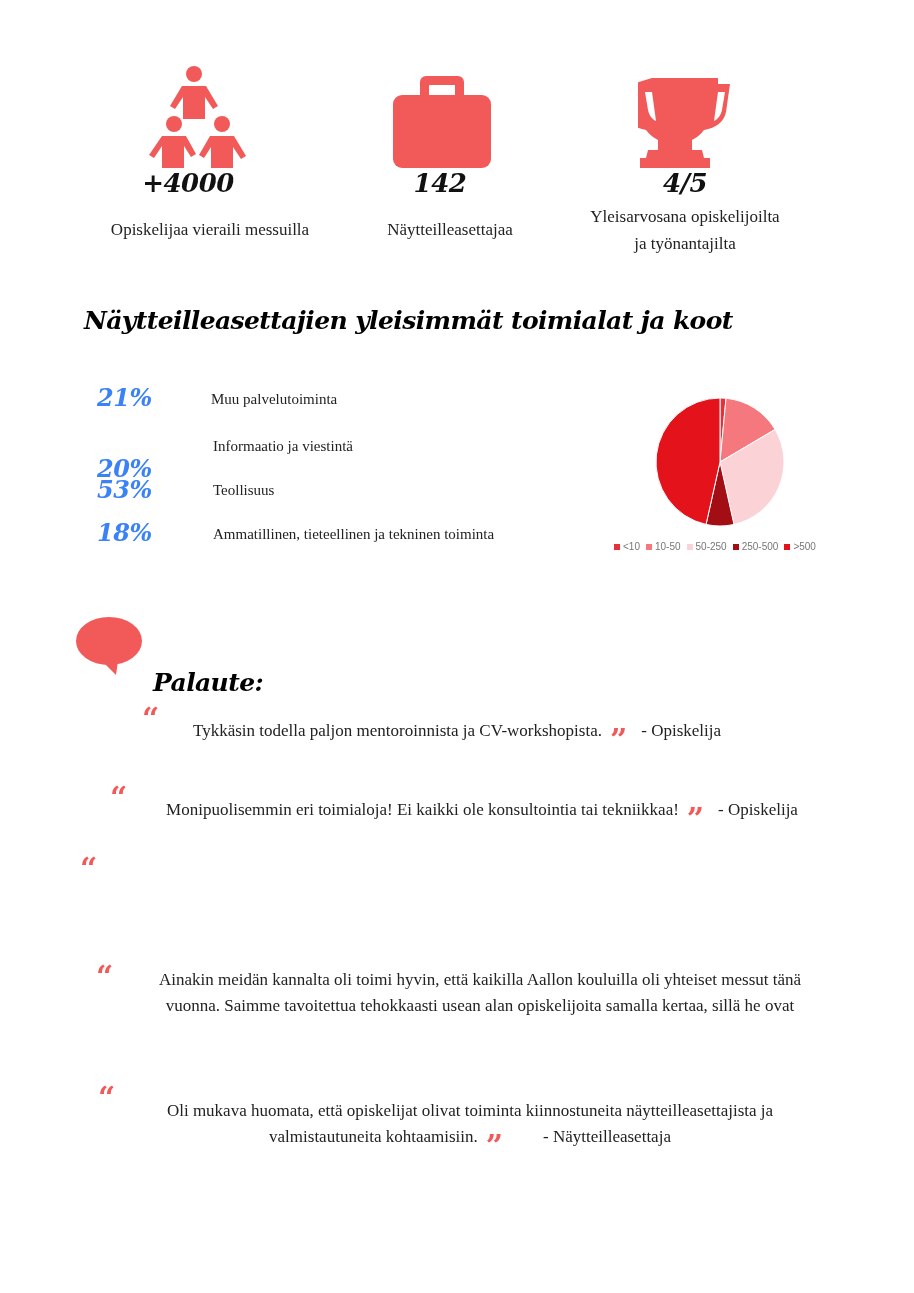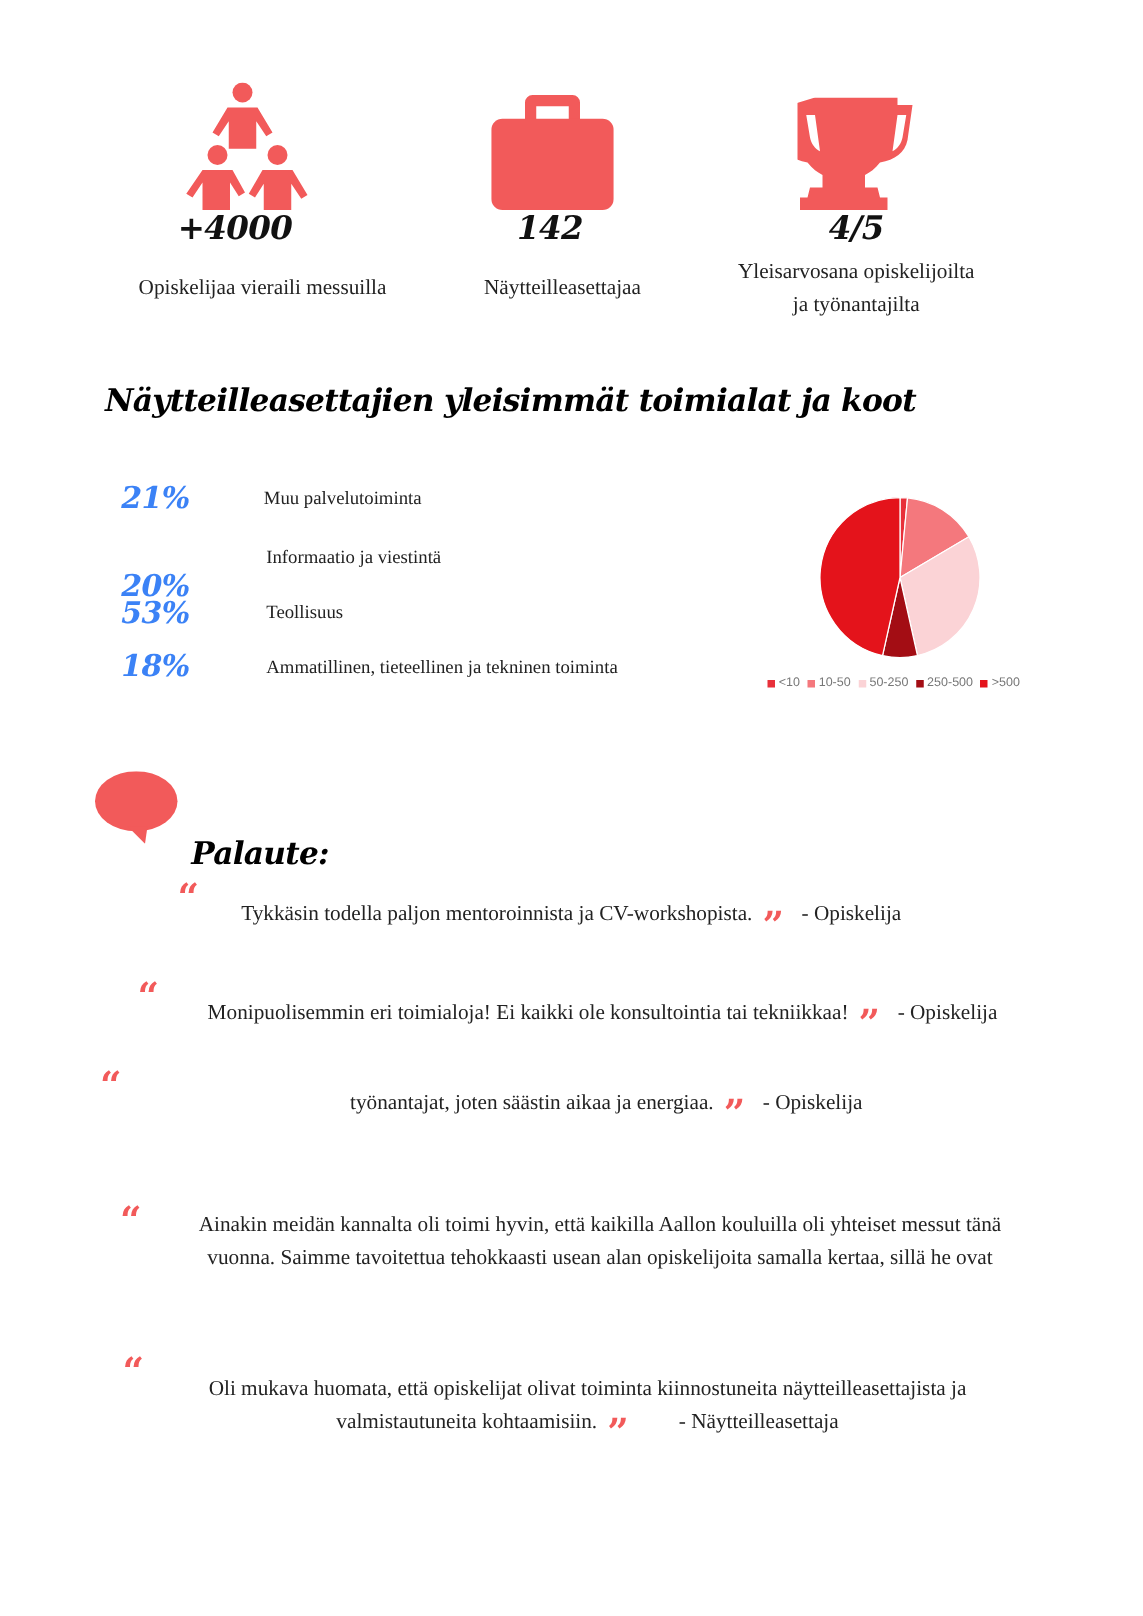--- a/index.html
+++ b/index.html
@@ -107,21 +107,20 @@
   <span>Tykkäsin todella paljon mentoroinnista ja CV-workshopista.</span><span class="qmark-inline">”</span><span>- Opiskelija</span>
 </div>
 
 <div class="qmark" style="left:110px; top:783px;">“</div>
 <div class="abs quote" style="left:0; top:797px; width:964px;">
   <span>Monipuolisemmin eri toimialoja! Ei kaikki ole konsultointia tai tekniikkaa!</span><span class="qmark-inline">”</span><span>- Opiskelija</span>
 </div>
 
 <div class="qmark" style="left:80px; top:854px;">“</div>
 <div class="abs quote" style="left:60px; top:869px; width:850px;">
-  <div><span>työnantajat, joten säästin aikaa ja energiaa.</span><span class="qmark-inline">”</span><span>- Opiskelija</span></div>
 </div>
 
 <div class="qmark" style="left:96px; top:962px;">“</div>
 <div class="abs quote" style="left:60px; top:967px; width:840px;">
   <div>Ainakin meidän kannalta oli toimi hyvin, että kaikilla Aallon kouluilla oli yhteiset messut tänä</div>
   <div>vuonna. Saimme tavoitettua tehokkaasti usean alan opiskelijoita samalla kertaa, sillä he ovat</div>
 </div>
 
 <div class="qmark" style="left:98px; top:1083px;">“</div>
 <div class="abs quote" style="left:40px; top:1098px; width:860px;">

